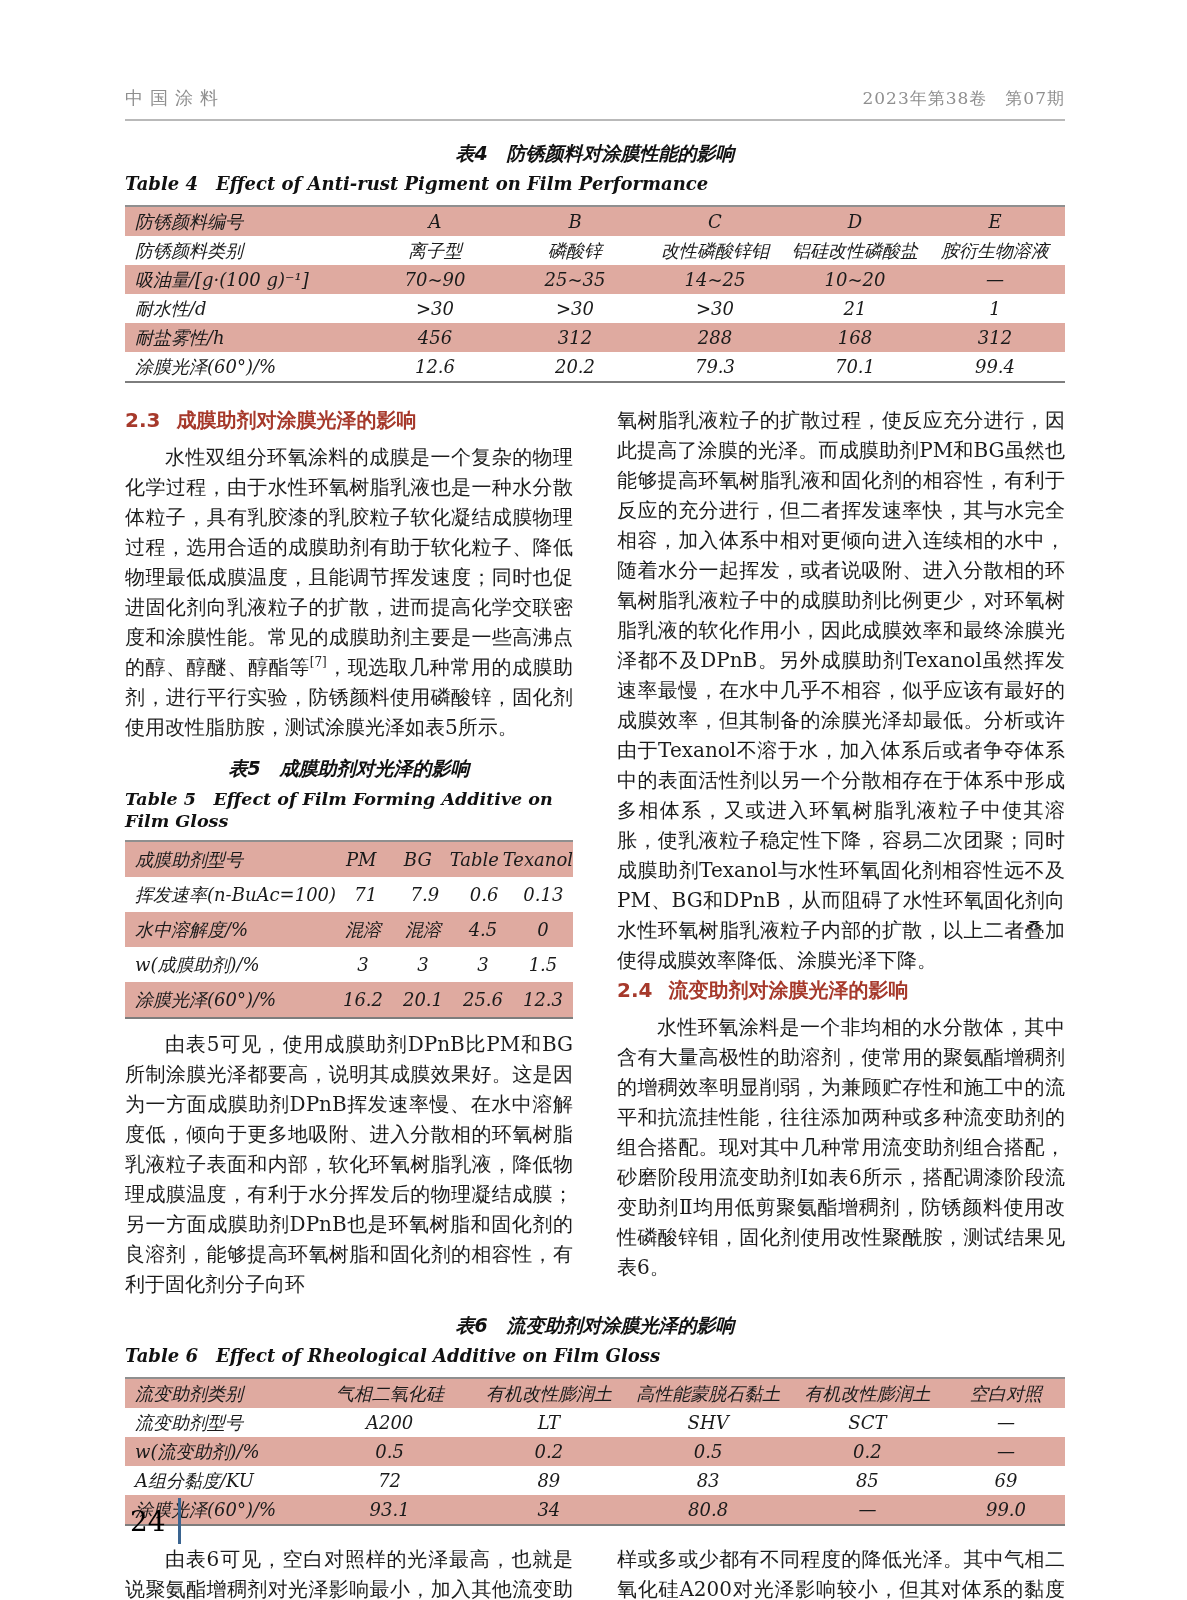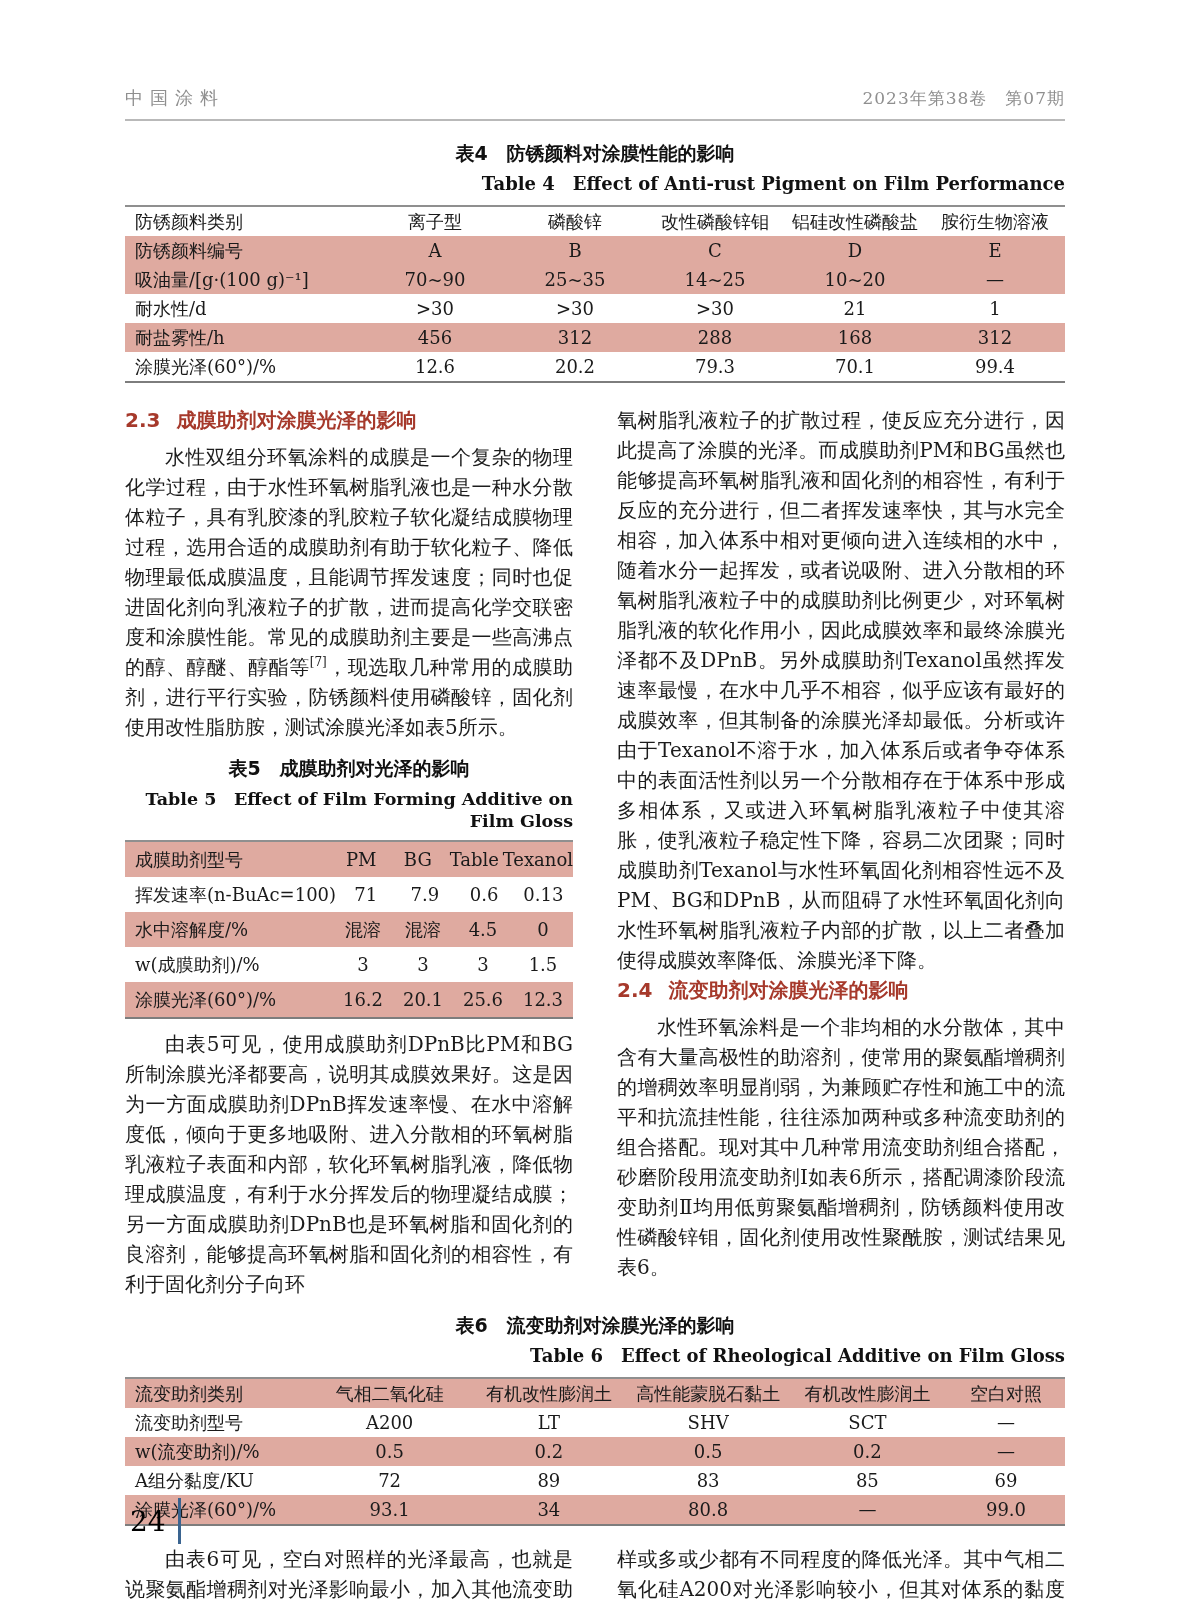--- a/index.html
+++ b/index.html
@@ -11,25 +11,25 @@
   }
   .page{box-sizing:border-box;width:1187px;height:1600px;padding:86px 122px 12px 125px;position:relative;}
 
   
   .runhead{display:flex;justify-content:space-between;align-items:flex-end;
     padding-bottom:9px;border-bottom:2px solid #b9b9b9;}
   .runhead .journal{font-size:18px;color:#8f8f8f;letter-spacing:7px;}
   .runhead .issue{font-size:17px;color:#8f8f8f;letter-spacing:1px;}
 
   
-  .tblock{margin-top:20px;}
+  .tblock{margin-top:20px;font-style:italic;}
   .tblock.narrow{margin-top:14px;}
   .ttitle-zh{text-align:center;font-family:"DejaVu Sans","Liberation Sans",sans-serif;
     font-weight:bold;font-size:19px;color:#111;}
-  .ttitle-en{text-align:right;font-weight:bold;font-size:18px;color:#111;margin-top:5px;}
+  .ttitle-en{text-align:left;font-weight:bold;font-size:18px;color:#111;margin-top:5px;}
   .dtable{margin-top:9px;border-top:2px solid #8f8f8f;border-bottom:2px solid #7d7d7d;}
   .trow{display:flex;align-items:center;height:29px;}
   .trow.pink{background:#dfaaa0;}
   .tcell{flex:1;text-align:center;font-size:18px;color:#1a1a1a;white-space:nowrap;}
   .tcell.tlabel{text-align:left;padding-left:10px;}
   .t4 .tcell.tlabel{flex:0 0 230px;}
   .t5 .trow{height:35px;}
   .t5 .tcell.tlabel{flex:0 0 198px;}
   .t6 .tcell.tlabel{flex:0 0 175px;}
   .t6 .tcell:last-child{flex:0 0 118px;}
@@ -61,35 +61,35 @@
 
   <div class="runhead">
     <span class="journal">中国涂料</span>
     <span class="issue">2023年第38卷　第07期</span>
   </div>
 
   <div class="tblock">
     <div class="ttitle-zh">表4　防锈颜料对涂膜性能的影响</div>
     <div class="ttitle-en">Table 4　Effect of Anti-rust Pigment on Film Performance</div>
     <div class="dtable t4">
+        <div class="trow pink">
+          <div class="tcell tlabel">防锈颜料编号</div>
+          <div class="tcell">A</div>
+          <div class="tcell">B</div>
+          <div class="tcell">C</div>
+          <div class="tcell">D</div>
+          <div class="tcell">E</div>
+        </div>
         <div class="trow">
           <div class="tcell tlabel">防锈颜料类别</div>
           <div class="tcell">离子型</div>
           <div class="tcell">磷酸锌</div>
           <div class="tcell">改性磷酸锌钼</div>
           <div class="tcell">铝硅改性磷酸盐</div>
           <div class="tcell">胺衍生物溶液</div>
-        </div>
-        <div class="trow pink">
-          <div class="tcell tlabel">防锈颜料编号</div>
-          <div class="tcell">A</div>
-          <div class="tcell">B</div>
-          <div class="tcell">C</div>
-          <div class="tcell">D</div>
-          <div class="tcell">E</div>
         </div>
         <div class="trow pink">
           <div class="tcell tlabel">吸油量/[g·(100 g)⁻¹]</div>
           <div class="tcell">70~90</div>
           <div class="tcell">25~35</div>
           <div class="tcell">14~25</div>
           <div class="tcell">10~20</div>
           <div class="tcell">—</div>
         </div>
         <div class="trow">

